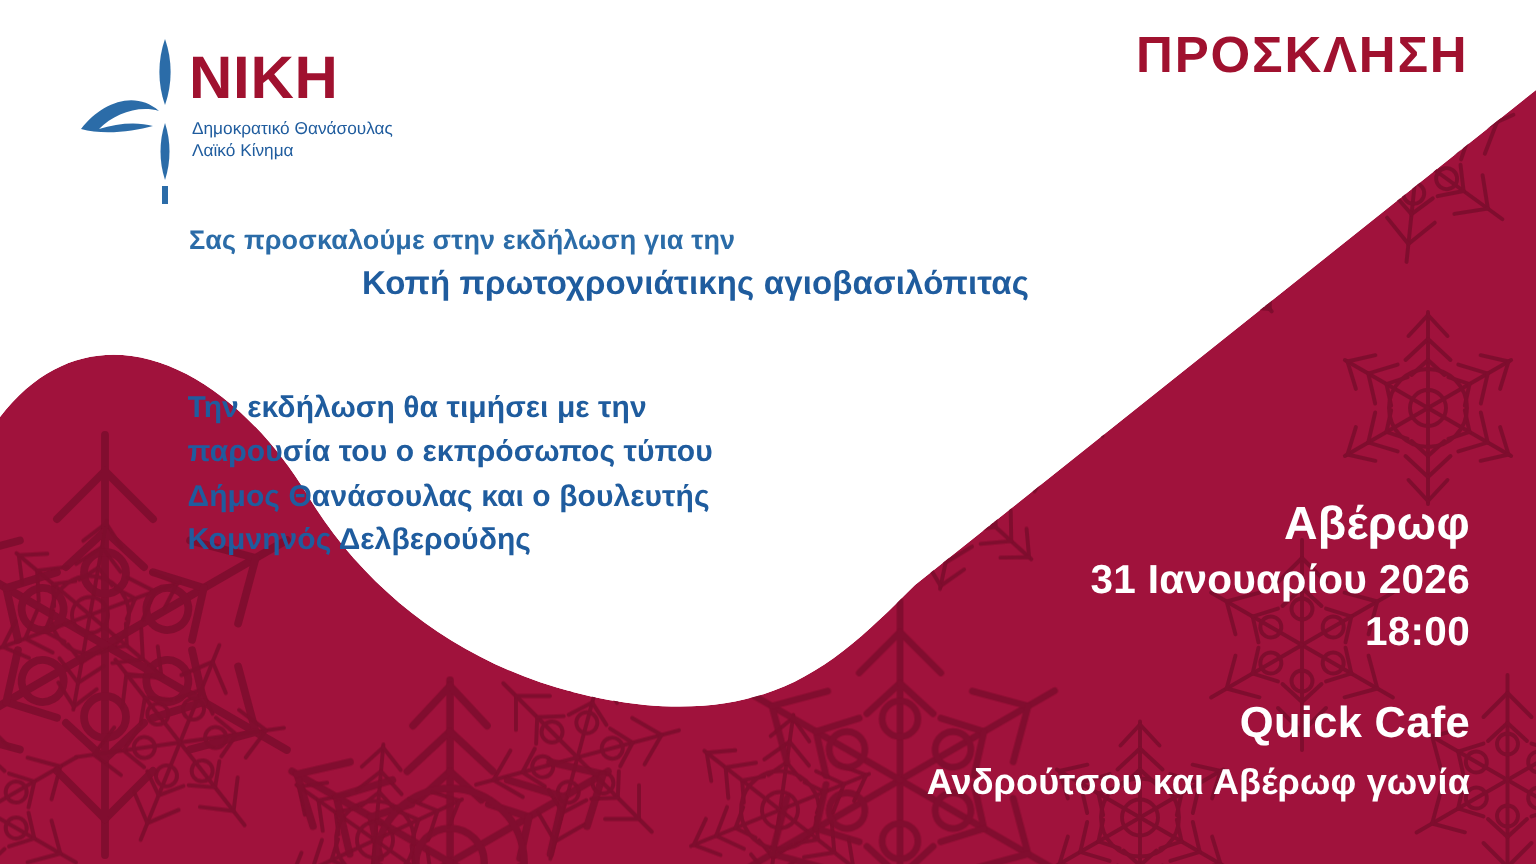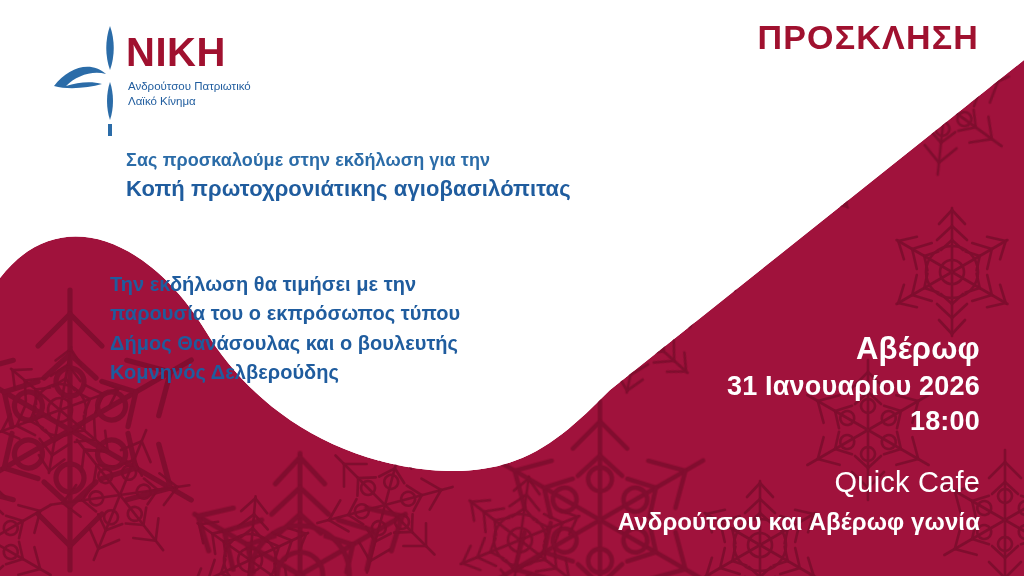--- a/index.html
+++ b/index.html
@@ -95,27 +95,27 @@
     line-height: 1.35;
     letter-spacing: 0.1px;
   }
   .event-name {
     margin: 3px 0 0 0;
     font-size: 22px;
     font-weight: 700;
     color: #1F5C9E;
     line-height: 1.3;
     letter-spacing: 0.1px;
+    text-align: right;
   }
   #guests-block {
     position: absolute;
-    left: 110px;
+    left: 125px;
     top: 258px;
     width: 470px;
-    margin-top: 12px;
   }
   .guest-line {
     margin: 0;
     font-size: 20px;
     font-weight: 700;
     color: #1F5C9E;
     line-height: 1.47;
     letter-spacing: 0.05px;
     white-space: nowrap;
   }
@@ -146,21 +146,21 @@
   .detail-time {
     margin: 2px 0 0 0;
     font-size: 27px;
     font-weight: 700;
     line-height: 1.24;
     letter-spacing: 0.2px;
   }
   .detail-venue {
     margin: 26px 0 0 0;
     font-size: 29px;
-    font-weight: 400;
+    font-weight: 700;
     line-height: 1.24;
     letter-spacing: 0.2px;
   }
   .detail-address {
     margin: 6px 0 0 0;
     font-size: 24px;
     font-weight: 700;
     line-height: 1.26;
     letter-spacing: 0.1px;
   }
@@ -332,21 +332,21 @@
 
       <path d="M58 58 C62 70 62 84 58 96 C54 84 54 70 58 58 Z" fill="#2B6CA8"></path>
 
       <path d="M56 100 h4 v12 h-4 z" fill="#2B6CA8"></path>
 
       <path d="M2 62 C16 44 38 36 54 50 C40 46 24 52 14 62 C26 58 40 57 50 60
                C36 64 16 66 2 62 Z" fill="#2B6CA8"></path>
     </svg>
     <div id="logo-text-block">
       <div class="logo-wordmark">ΝΙΚΗ</div>
-      <div class="logo-tagline">Ανδρούτσου Πατριωτικό
+      <div class="logo-tagline">Δημοκρατικό Θανάσουλας
 Λαϊκό Κίνημα</div>
     </div>
   </div>
 
   <h1 id="invitation-title">ΠΡΟΣΚΛΗΣΗ</h1>
 
   <div id="body-copy">
     <p class="intro-line">Σας προσκαλούμε στην εκδήλωση για την</p>
     <p class="event-name">Κοπή πρωτοχρονιάτικης αγιοβασιλόπιτας</p>
   </div>

